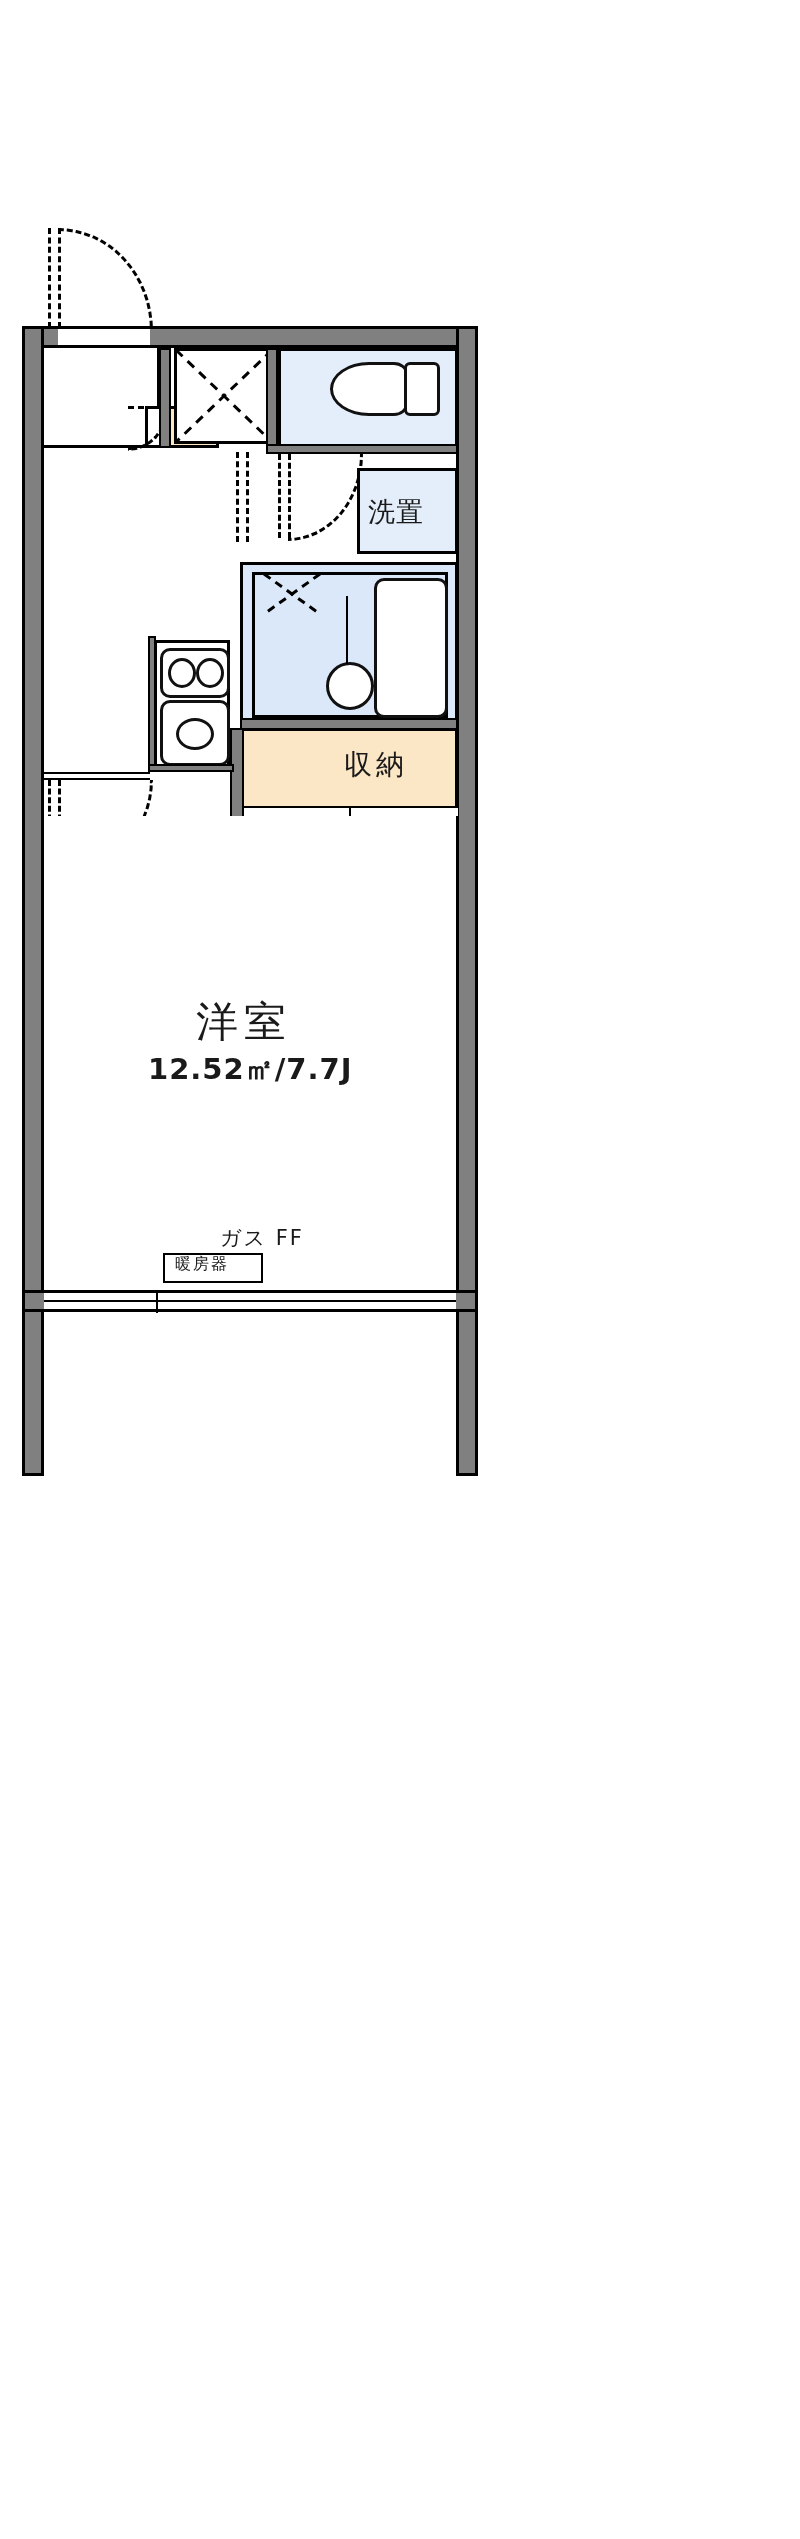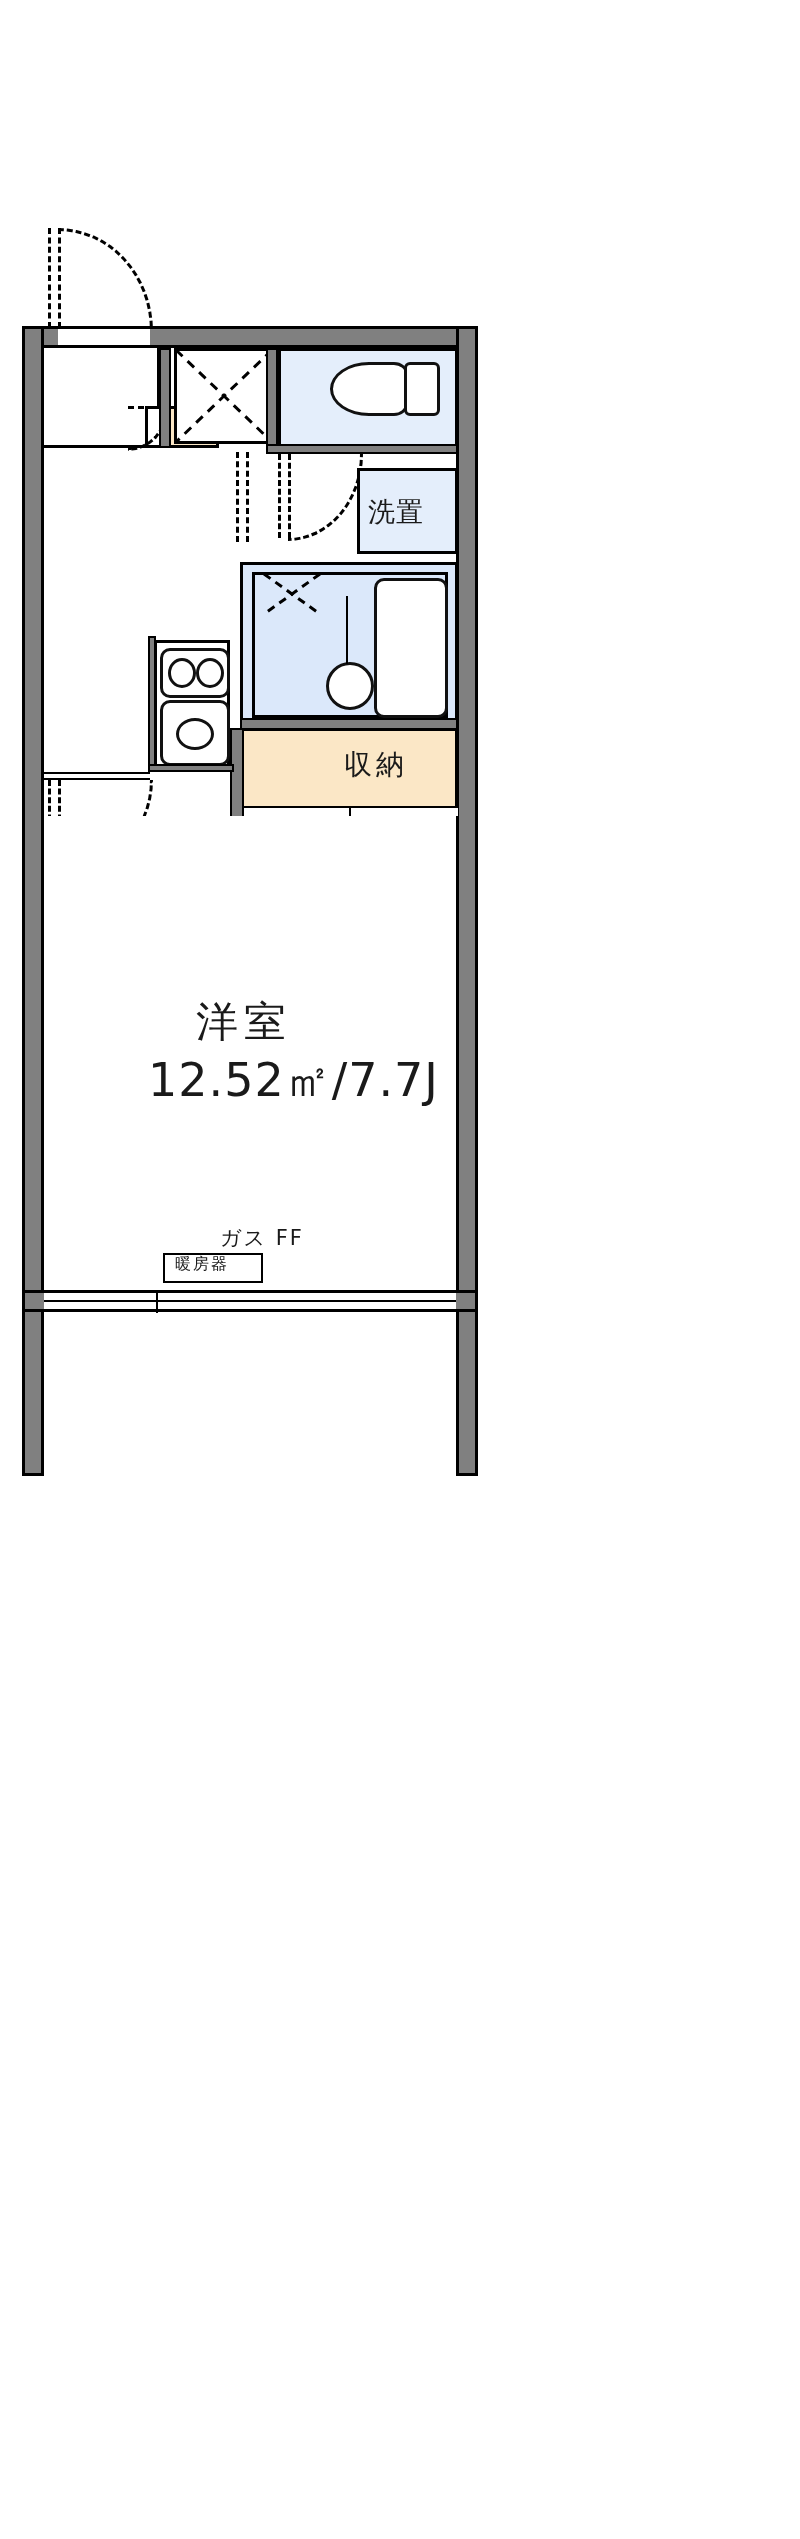--- a/index.html
+++ b/index.html
@@ -129,21 +129,21 @@
   <div class="abs wall-thin" style="left:148px;top:636px;width:8px;height:136px;"></div>
   <div class="abs wall-thin" style="left:148px;top:764px;width:86px;height:8px;"></div>
 
   <div class="abs white" style="left:44px;top:772px;width:106px;height:8px;border-top:2px solid #000;border-bottom:2px solid #000;"></div>
   <div class="dline-v" style="left:48px;top:780px;height:92px;"></div>
   <div class="dline-v" style="left:58px;top:780px;height:92px;"></div>
   <div class="arc-br" style="position:absolute;left:58px;top:780px;width:92px;height:92px;"></div>
 
   <div class="abs white" style="left:44px;top:816px;width:412px;height:474px;"></div>
   <div class="label" style="left:196px;top:994px;font-size:42px;letter-spacing:6px;">洋室</div>
-  <div class="label" style="left:148px;top:1050px;font-size:46px;">12.52㎡/7.7J</div>
+  <div class="label" style="left:148px;top:1050px;font-size:29px;font-weight:bold;">12.52㎡/7.7J</div>
 
   <div class="label" style="left:175px;top:1224px;font-size:21px;letter-spacing:2px;margin-left:45px;">ガス FF</div>
   <div class="abs white ol2" style="left:163px;top:1253px;width:100px;height:30px;"></div>
   <div class="label" style="left:175px;top:1254px;font-size:16px;letter-spacing:2px;">暖房器</div>
 
   <div class="abs white" style="left:44px;top:1291px;width:412px;height:20px;border-top:2px solid #000;border-bottom:2px solid #000;"></div>
   <div class="sline-h" style="left:44px;top:1300px;width:412px;"></div>
   <div class="sline-v" style="left:156px;top:1291px;height:22px;"></div>
 
   <div class="abs wall-thin" style="left:240px;top:718px;width:218px;height:12px;"></div>

